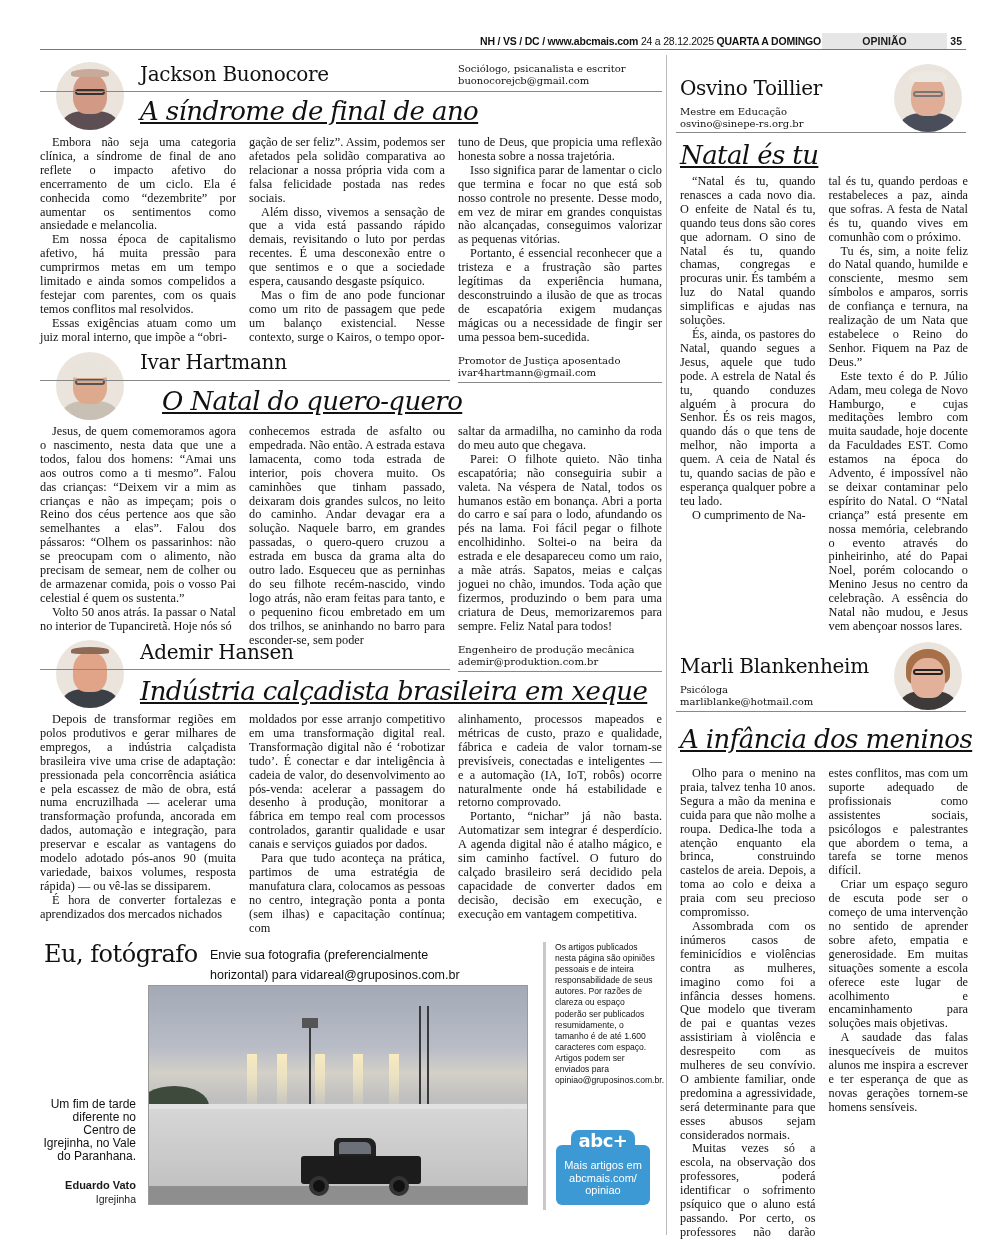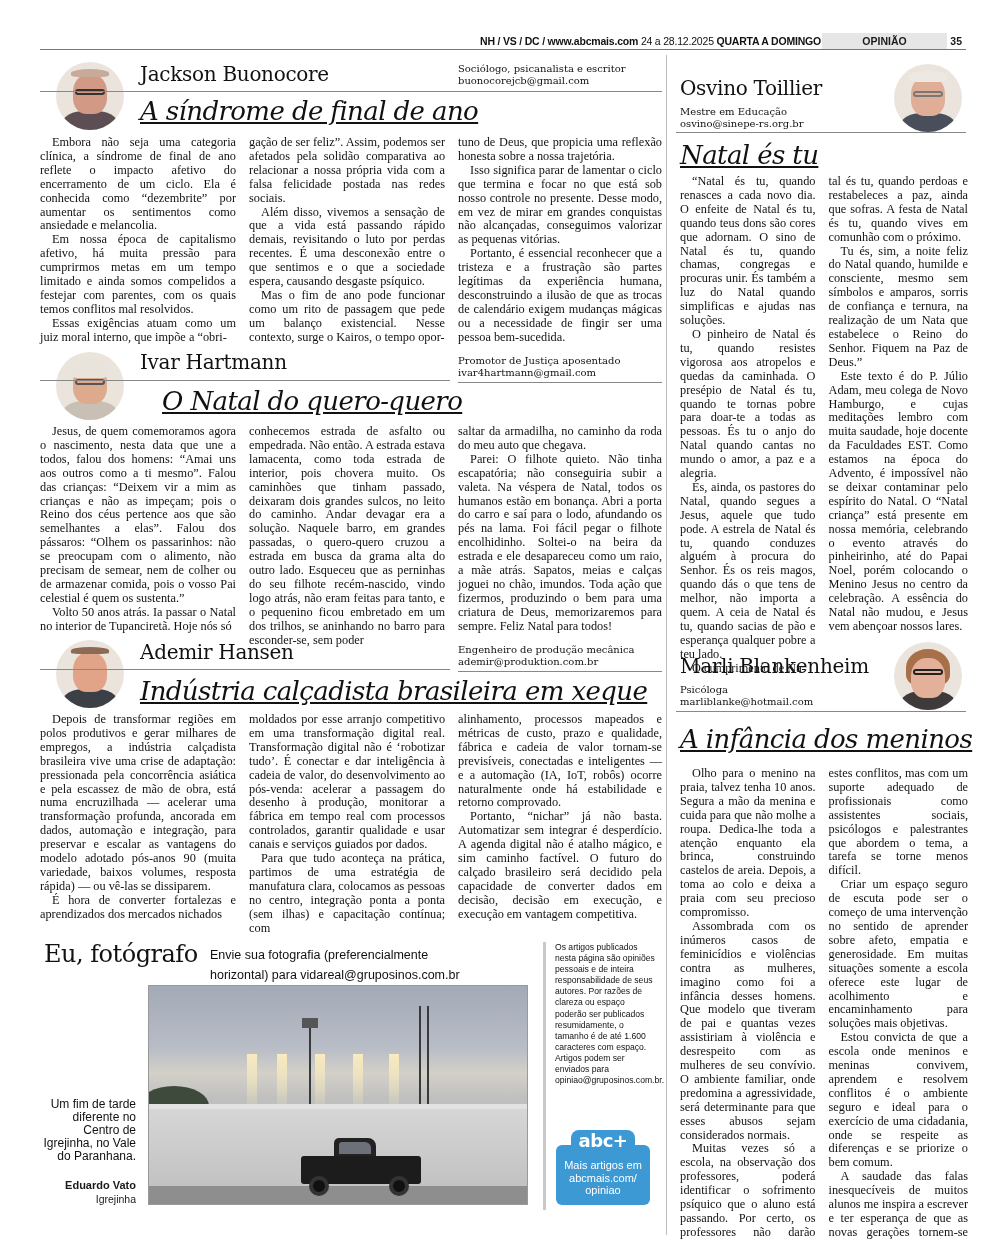--- a/index.html
+++ b/index.html
@@ -95,21 +95,21 @@
       <p>Essas exigências atuam como um juiz moral interno, que impõe a “obri-</p>
     </div>
     <div class="col" style="width:198px;">
       <p class="cont">gação de ser feliz”. Assim, podemos ser afetados pela solidão comparativa ao relacionar a nossa própria vida com a falsa felicidade postada nas redes sociais.</p>
       <p>Além disso, vivemos a sensação de que a vida está passando rápido demais, revisitando o luto por perdas recentes. É uma desconexão entre o que sentimos e o que a sociedade espera, causando desgaste psíquico.</p>
       <p>Mas o fim de ano pode funcionar como um rito de passagem que pede um balanço existencial. Nesse contexto, surge o Kairos, o tempo opor-</p>
     </div>
     <div class="col" style="width:206px;">
       <p class="cont">tuno de Deus, que propicia uma reflexão honesta sobre a nossa trajetória.</p>
       <p>Isso significa parar de lamentar o ciclo que termina e focar no que está sob nosso controle no presente. Desse modo, em vez de mirar em grandes conquistas não alcançadas, conseguimos valorizar as pequenas vitórias.</p>
-      <p>Portanto, é essencial reconhecer que a tristeza e a frustração são partes legítimas da experiência humana, desconstruindo a ilusão de que as trocas de calendário exigem mudanças mágicas ou a necessidade de fingir ser uma pessoa bem-sucedida.</p>
+      <p>Portanto, é essencial reconhecer que a tristeza e a frustração são partes legítimas da experiência humana, desconstruindo a ilusão de que as trocas de escapatória exigem mudanças mágicas ou a necessidade de fingir ser uma pessoa bem-sucedida.</p>
       <div class="sig">
         <div>Promotor de Justiça aposentado</div>
         <div>ivar4hartmann@gmail.com</div>
       </div>
       <div class="sig-rule"></div>
     </div>
   </div>
 </section>
 
 <section>
@@ -177,21 +177,20 @@
     <div class="body" style="background:#4a4e5a;"></div>
     <div class="face" style="background:#e0ad97;"></div>
     <div class="hair" style="background:#ece8e2;height:16%;"></div>
     <div class="glasses" style="border-color:#777;"></div>
   </div>
   <div class="rule" style="left:676px;top:132px;width:290px;"></div>
   <div class="headline" style="left:680px;top:140px;">Natal és tu</div>
   <div class="cols" style="left:680px;top:175px;width:288px;">
     <div class="col" style="width:137px;">
       <p>“Natal és tu, quando renasces a cada novo dia. O enfeite de Natal és tu, quando teus dons são cores que adornam. O sino de Natal és tu, quando chamas, congregas e procuras unir. És também a luz do Natal quando simplificas e ajudas nas soluções.</p>
-      <p>O pinheiro de Natal és tu, quando resistes vigorosa aos atropelos e quedas da caminhada. O presépio de Natal és tu, quando te tornas pobre para doar-te a todas as pessoas. És tu o anjo do Natal quando cantas no mundo o amor, a paz e a alegria.</p>
       <p>És, ainda, os pastores do Natal, quando segues a Jesus, aquele que tudo pode. A estrela de Natal és tu, quando conduzes alguém à procura do Senhor. És os reis magos, quando dás o que tens de melhor, não importa a quem. A ceia de Natal és tu, quando sacias de pão e esperança qualquer pobre a teu lado.</p>
       <p>O cumprimento de Na-</p>
     </div>
     <div class="col" style="width:141px;">
       <p class="cont">tal és tu, quando perdoas e restabeleces a paz, ainda que sofras. A festa de Natal és tu, quando vives em comunhão com o próximo.</p>
       <p>Tu és, sim, a noite feliz do Natal quando, humilde e consciente, mesmo sem símbolos e amparos, sorris de confiança e ternura, na realização de um Nata que estabelece o Reino do Senhor. Fiquem na Paz de Deus.”</p>
       <p>Este texto é do P. Júlio Adam, meu colega de Novo Hamburgo, e cujas meditações lembro com muita saudade, hoje docente da Faculdades EST. Como estamos na época do Advento, é impossível não se deixar contaminar pelo espírito do Natal. O “Natal criança” está presente em nossa memória, celebrando o evento através do pinheirinho, até do Papai Noel, porém colocando o Menino Jesus no centro da celebração. A essência do Natal não mudou, e Jesus vem abençoar nossos lares.</p>
     </div>
   </div>
 </section>
@@ -212,21 +211,20 @@
   <div class="headline" style="left:680px;top:724px;">A infância dos meninos</div>
   <div class="cols" style="left:680px;top:767px;width:288px;">
     <div class="col" style="width:137px;">
       <p>Olho para o menino na praia, talvez tenha 10 anos. Segura a mão da menina e cuida para que não molhe a roupa. Dedica-lhe toda a atenção enquanto ela brinca, construindo castelos de areia. Depois, a toma ao colo e deixa a praia com seu precioso compromisso.</p>
       <p>Assombrada com os inúmeros casos de feminicídios e violências contra as mulheres, imagino como foi a infância desses homens. Que modelo que tiveram de pai e quantas vezes assistiriam à violência e desrespeito com as mulheres de seu convívio. O ambiente familiar, onde predomina a agressividade, será determinante para que esses abusos sejam considerados normais.</p>
       <p>Muitas vezes só a escola, na observação dos professores, poderá identificar o sofrimento psíquico que o aluno está passando. Por certo, os professores não darão conta de remediar</p>
     </div>
     <div class="col" style="width:141px;">
       <p class="cont">estes conflitos, mas com um suporte adequado de profissionais como assistentes sociais, psicólogos e palestrantes que abordem o tema, a tarefa se torne menos difícil.</p>
       <p>Criar um espaço seguro de escuta pode ser o começo de uma intervenção no sentido de aprender sobre afeto, empatia e generosidade. Em muitas situações somente a escola oferece este lugar de acolhimento e encaminhamento para soluções mais objetivas.</p>
-      <p>Estou convicta de que a escola onde meninos e meninas convivem, aprendem e resolvem conflitos é o ambiente seguro e ideal para o exercício de uma cidadania, onde se respeite as diferenças e se priorize o bem comum.</p>
       <p>A saudade das falas inesquecíveis de muitos alunos me inspira a escrever e ter esperança de que as novas gerações tornem-se homens sensíveis.</p>
     </div>
   </div>
 </section>
 
 <section>
   <div class="photo-title">Eu, fotógrafo</div>
   <div class="photo-instr" style="width:250px;">Envie sua fotografia (preferencialmente horizontal) para vidareal@gruposinos.com.br</div>
   <div class="photo">
     <div class="tower" style="left:160px;top:40px;height:90px;"></div>

